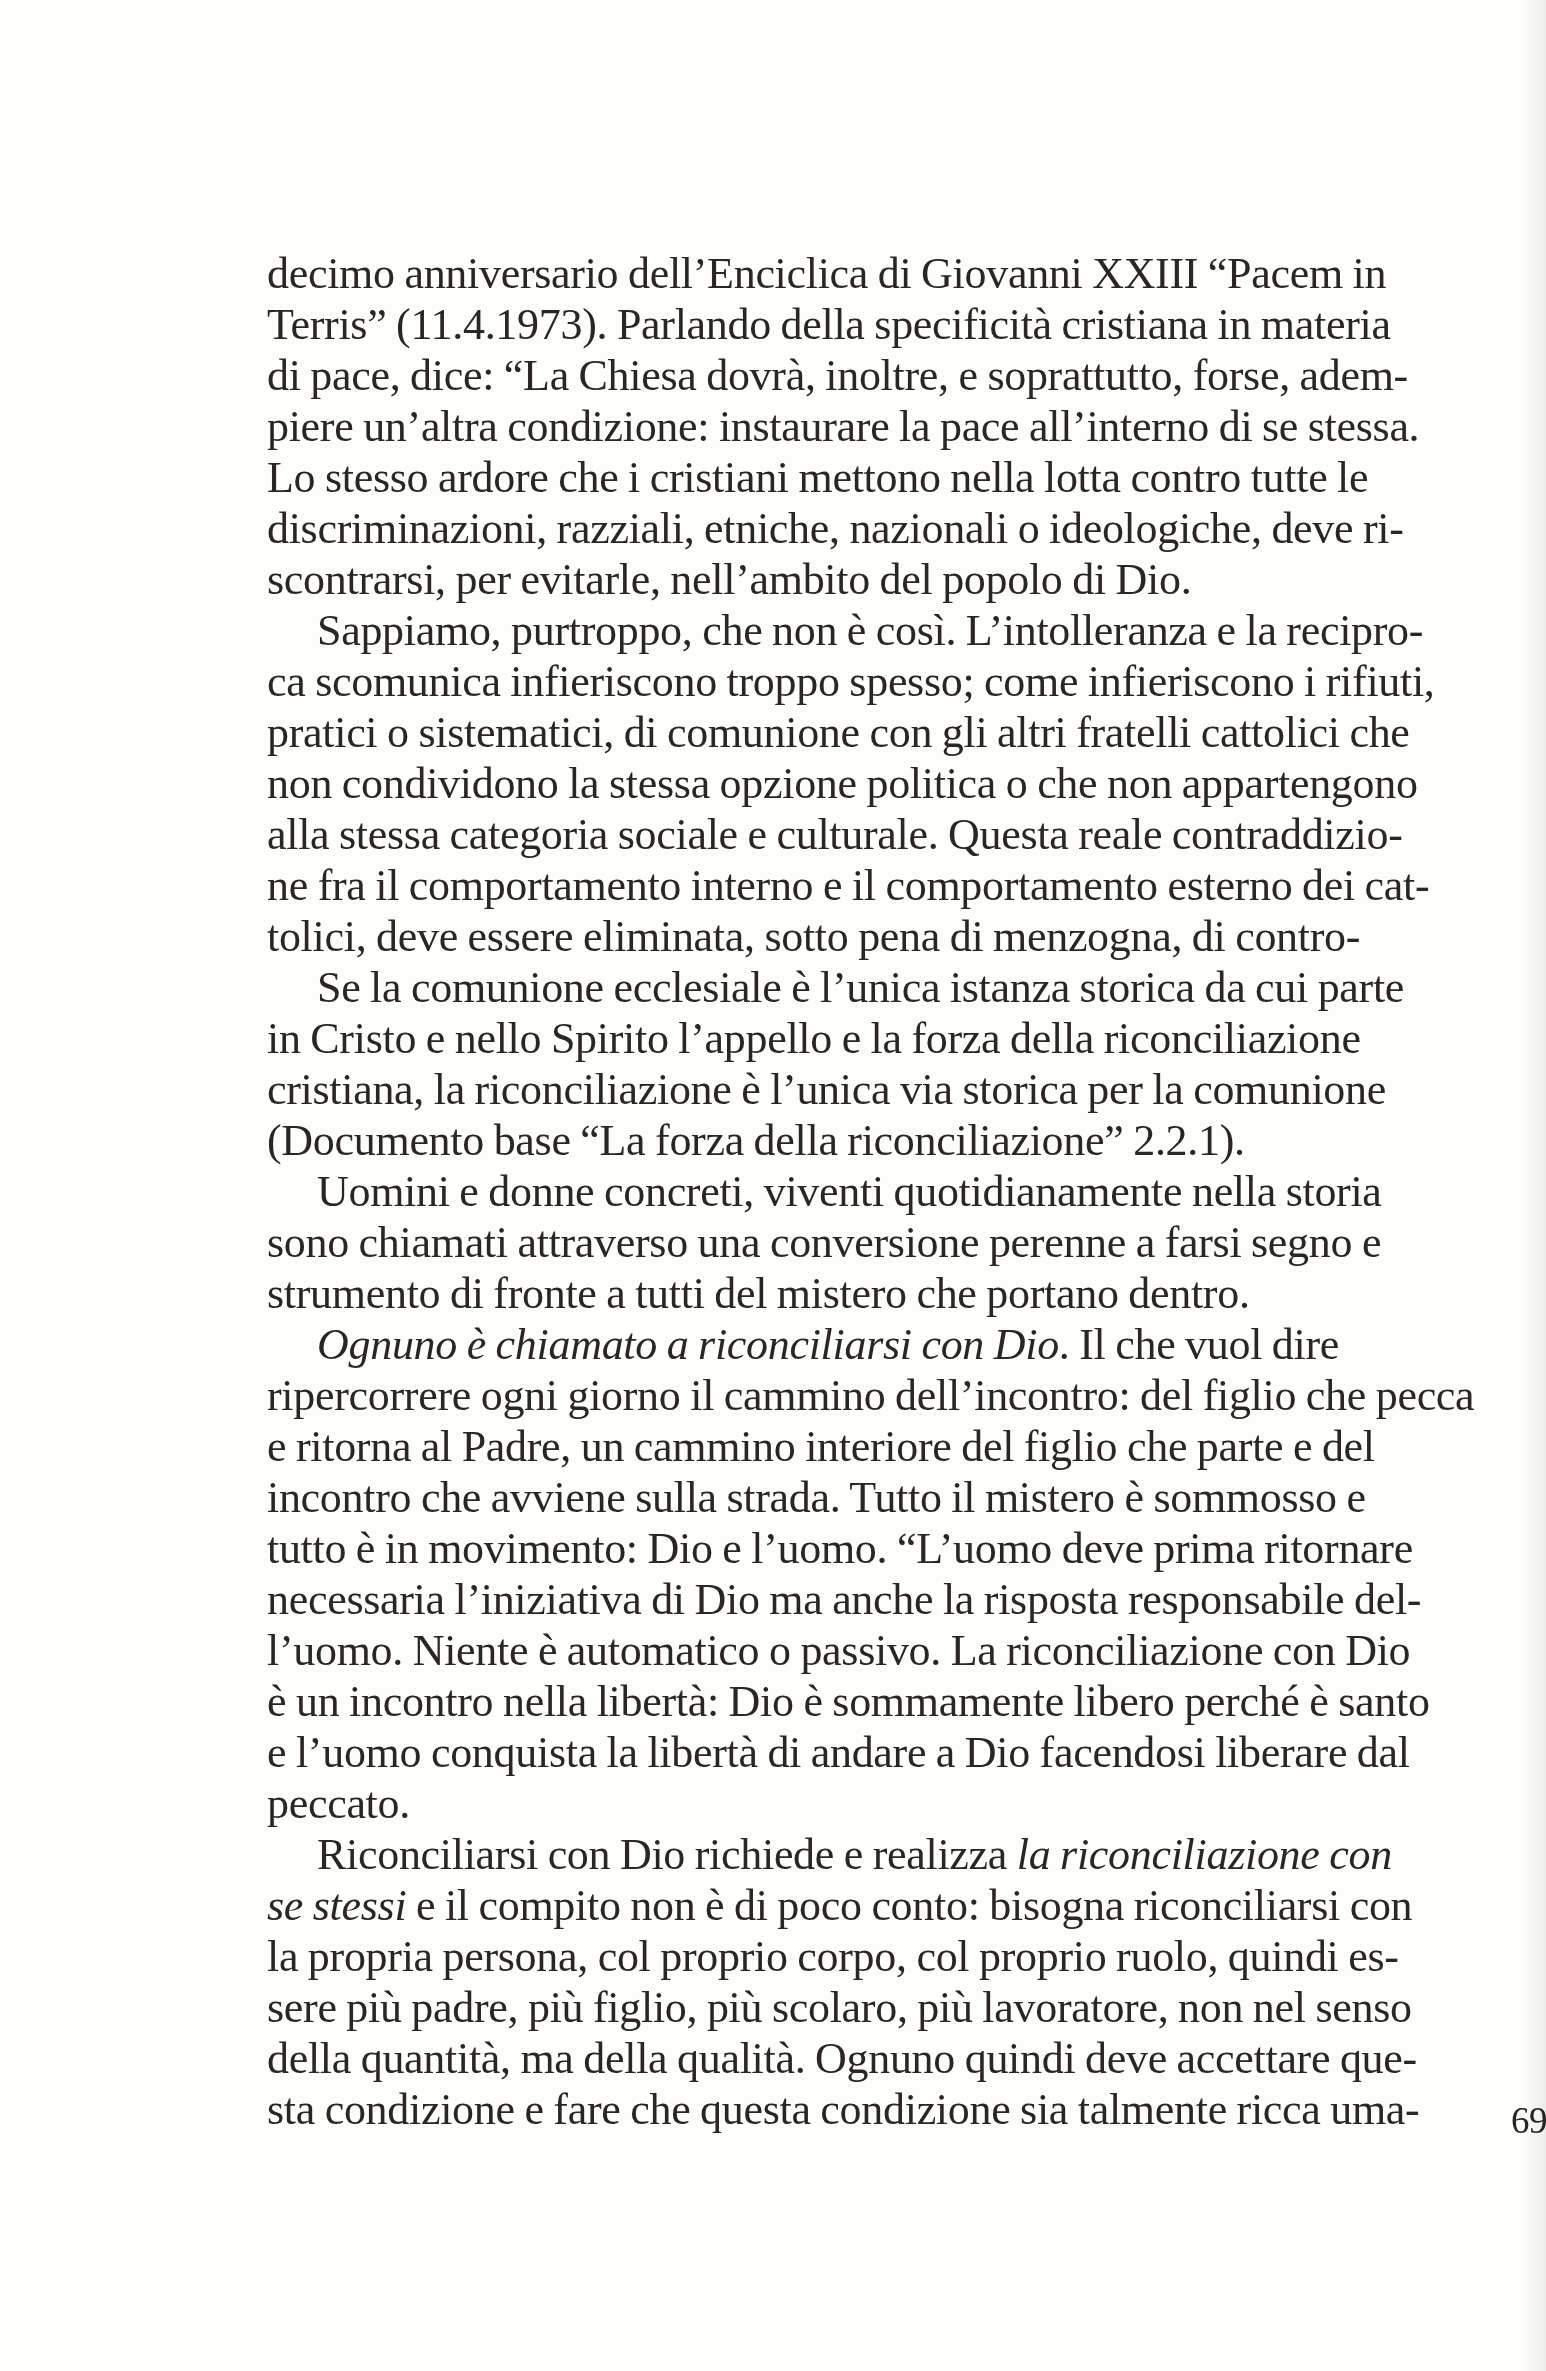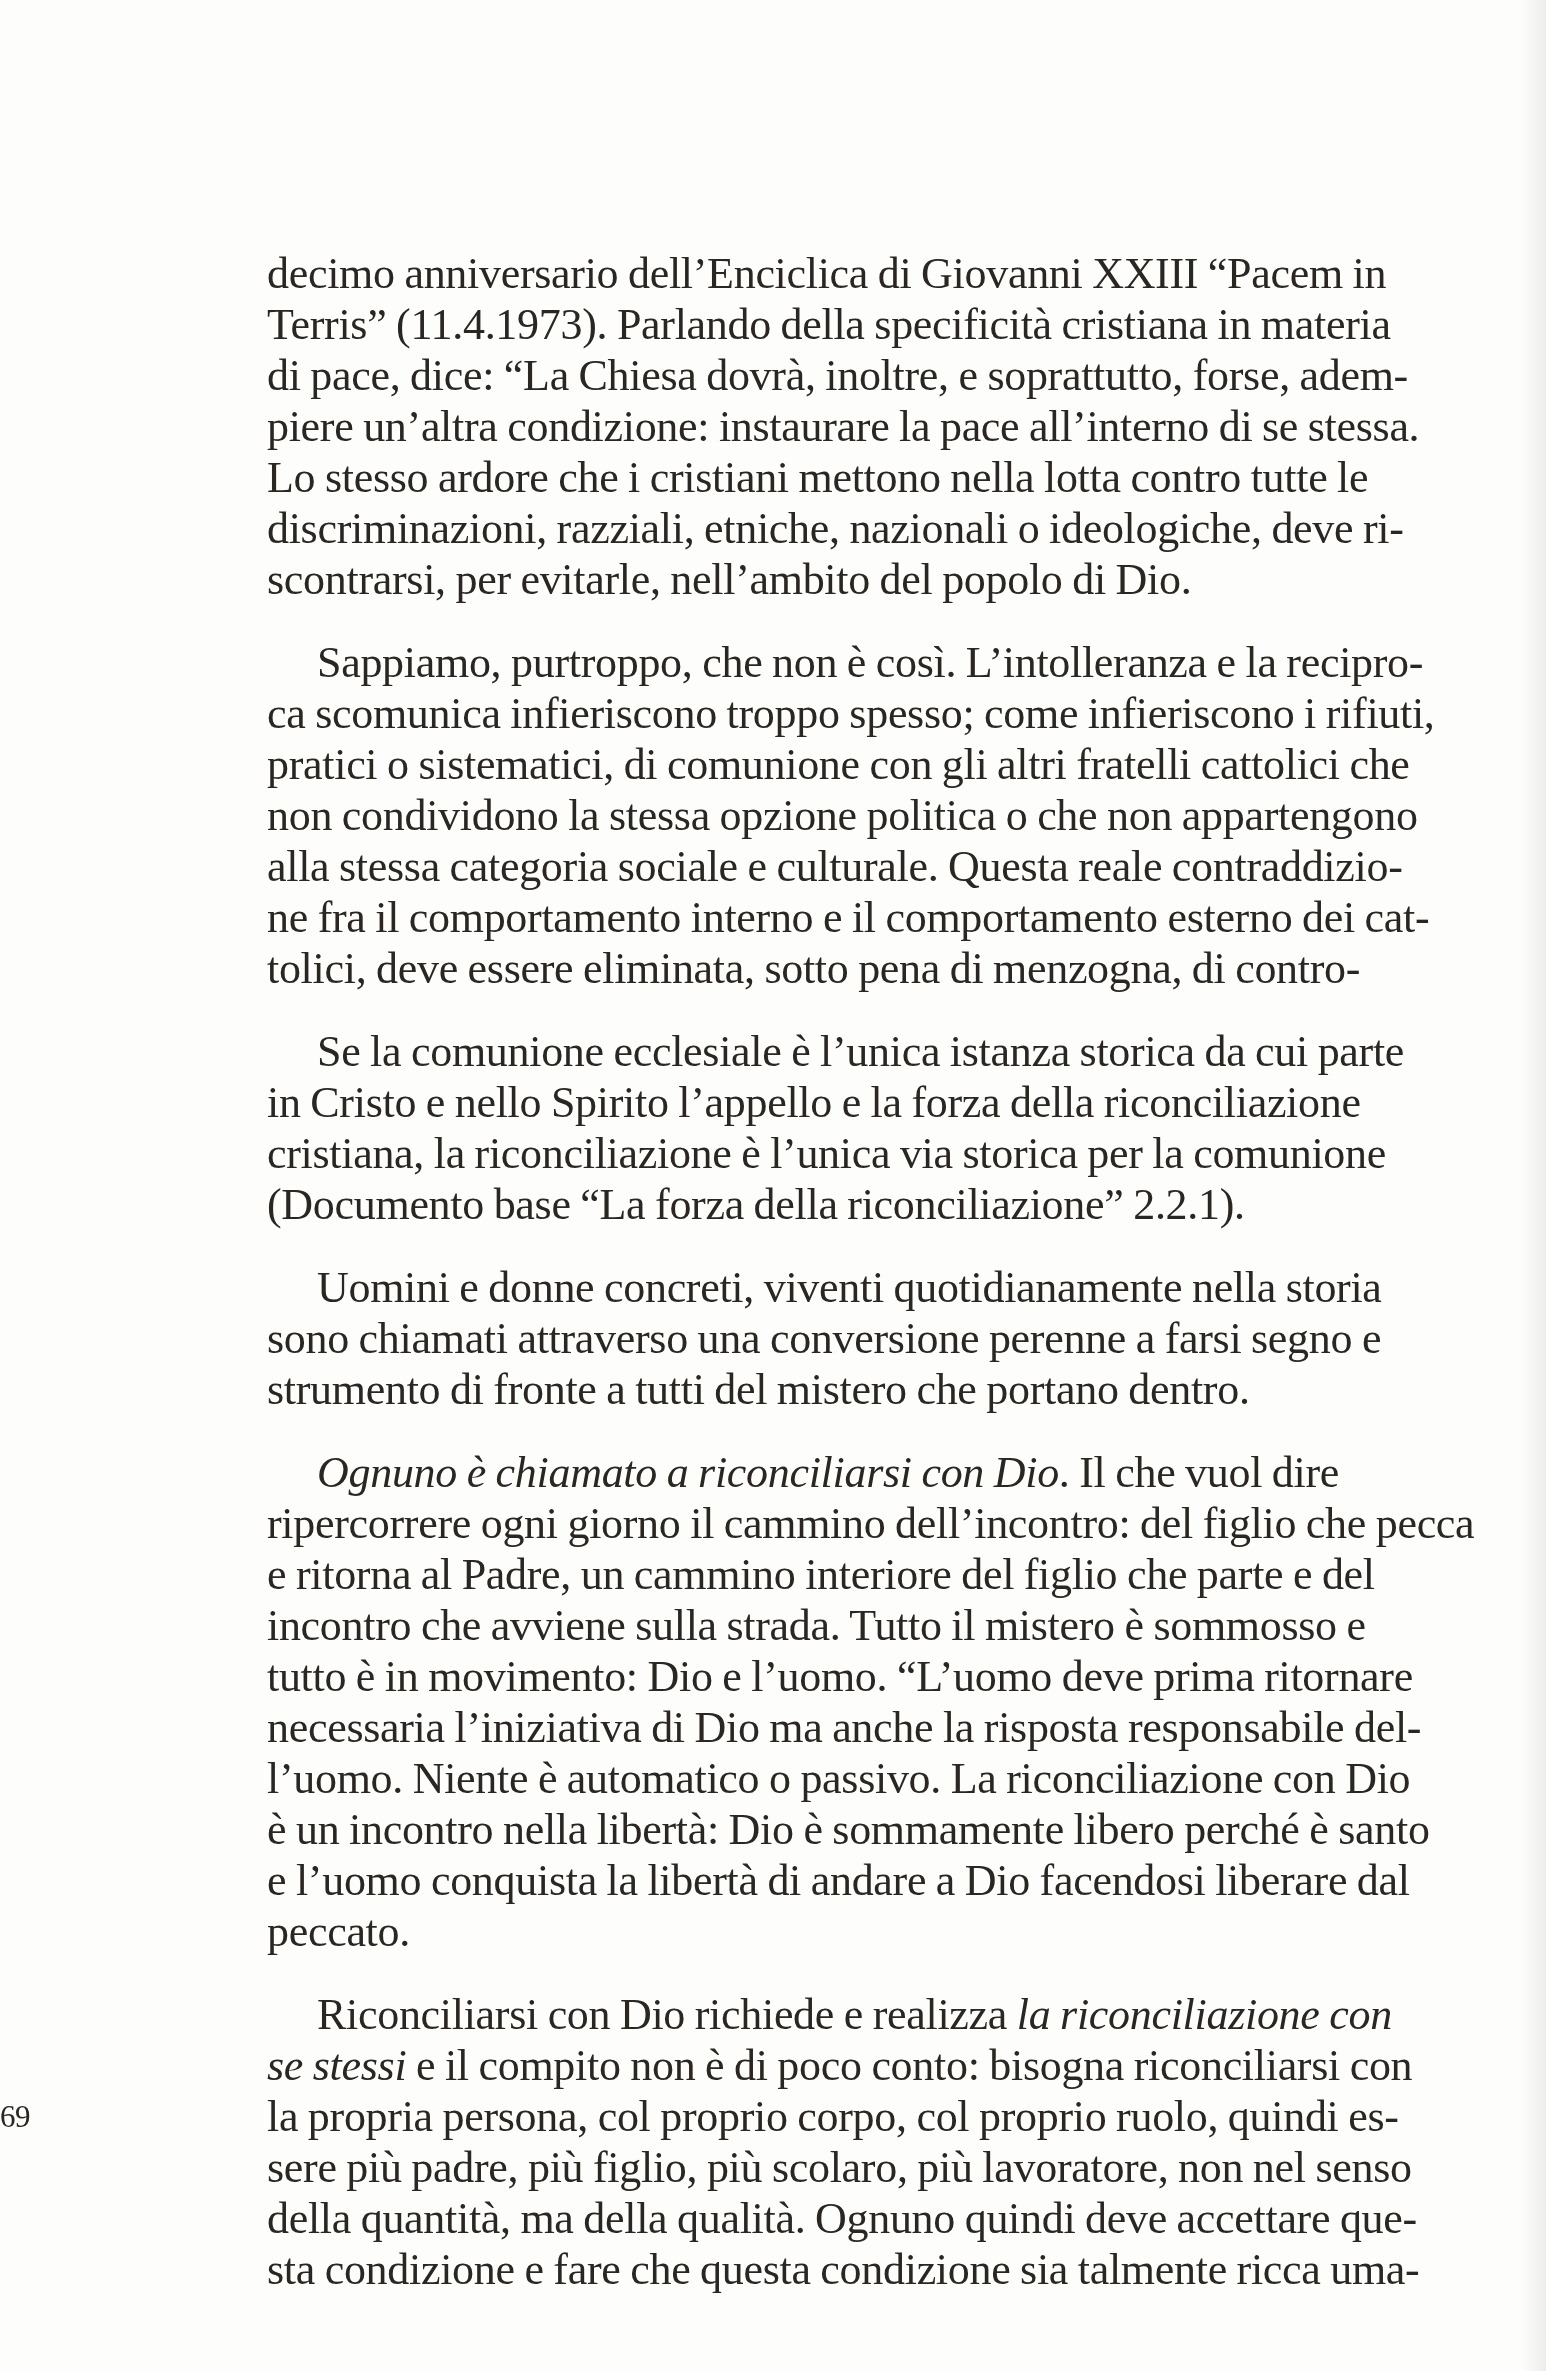--- a/index.html
+++ b/index.html
@@ -20,28 +20,28 @@
     left: 267px; top: 248px;
     width: 1039px;
     font-size: 44px;
     line-height: 51px;
     text-align: justify;
     letter-spacing: -0.3px;
     word-spacing: -1px;
   }
   .line { display: block; white-space: nowrap; text-align-last: justify; text-align: justify; }
   .line.last { text-align-last: left; }
-  .indent { padding-left: 50px; margin-top: 32px; }
+  .indent { padding-left: 50px; }
   .line i { font-style: italic; }
   .page-number {
     position: absolute;
     left: 0; width: 1547px;
     top: 2099px;
-    text-align: left;
-    font-size: 31px;
+    text-align: right;
+    font-size: 37px;
     letter-spacing: -0.5px;
   }
 </style>
 </head>
 <body>
 
 <div class="page-edge"></div>
 
 <div class="text-block" id="text-block">
     <span class="line"><span>decimo anniversario dell’Enciclica di Giovanni XXIII “Pacem in</span></span>

